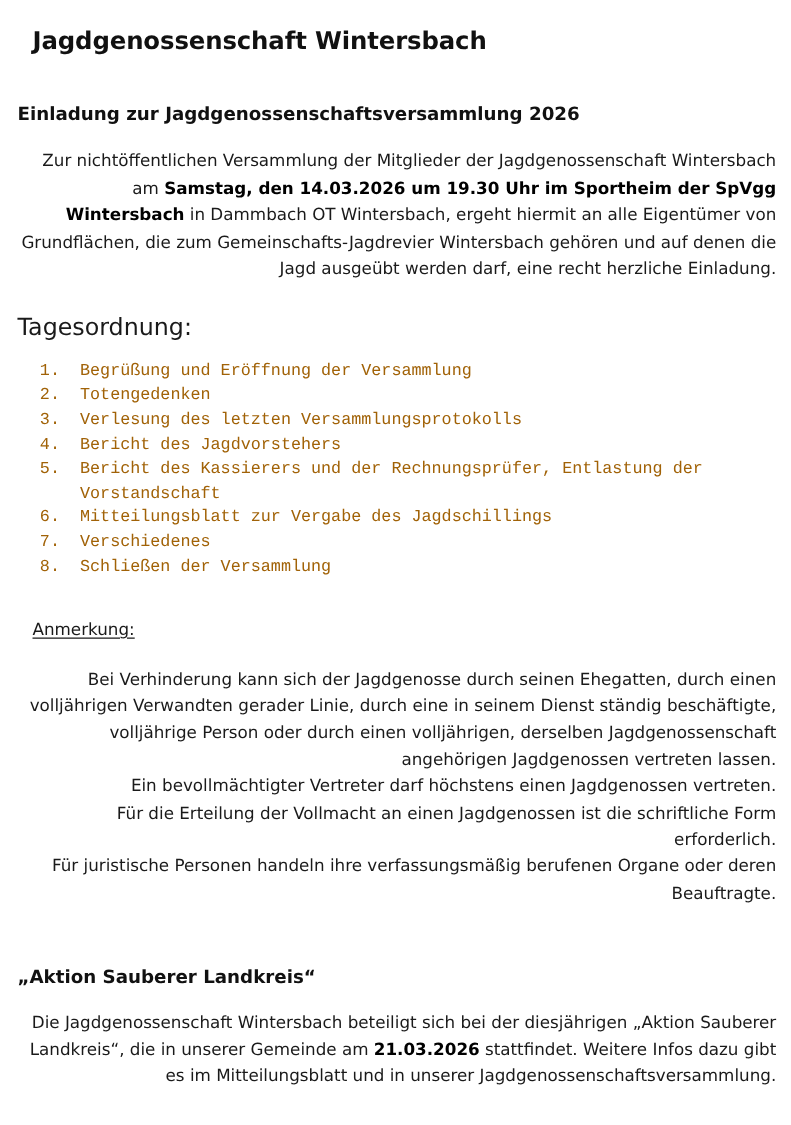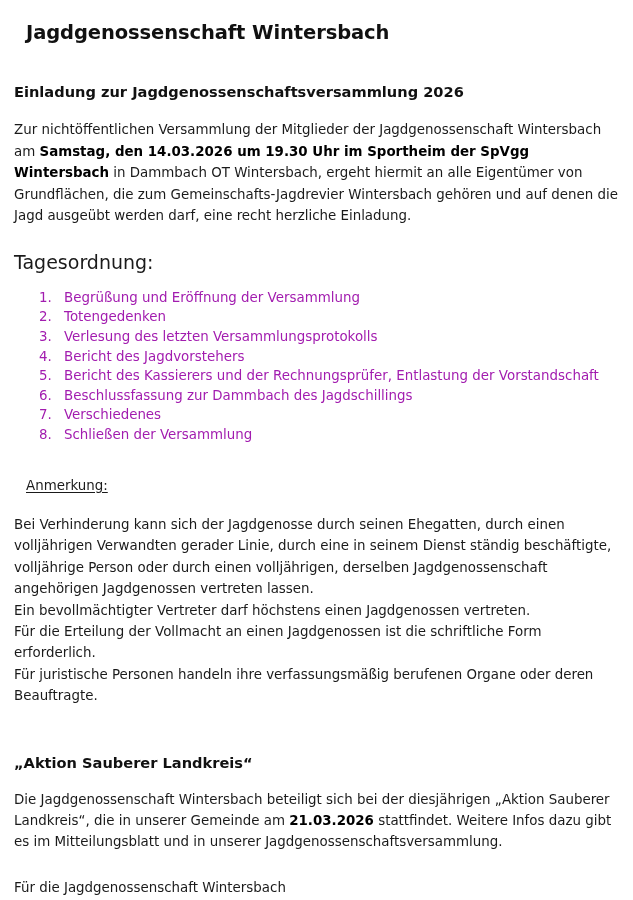--- a/index.html
+++ b/index.html
@@ -36,21 +36,21 @@
     margin: 0;
     padding-top: 26px;
     line-height: 1.3;
     color: #111111;
   }
   .para {
     font-size: 13.4px;
     line-height: 21.4px;
     margin: 0;
     padding-top: 16px;
-    text-align: left;
+    text-align: right;
     color: #1a1a1a;
   }
   .lead {
     padding-top: 17px;
   }
   b, strong {
     font-weight: bold;
     color: #000000;
   }
   .label-line {
@@ -62,21 +62,22 @@
   .agenda {
     margin: 0;
     padding: 14px 0 0 42px;
     list-style-position: outside;
     list-style-type: decimal;
   }
   .agenda li {
     font-size: 13.4px;
     line-height: 19.6px;
     padding-left: 8px;
-    color: #a21caf;
+    color: #a16207;
+    font-family: Liberation Mono, monospace;
   }
   .note-head {
     font-size: 13.4px;
     line-height: 21.4px;
     margin: 0;
     padding-top: 30px;
   }
   .note-head span {
     text-decoration: underline;
     text-underline-offset: 2px;
@@ -113,21 +114,21 @@
   <p class="para lead"><span>Zur nichtöffentlichen Versammlung der Mitglieder der Jagdgenossenschaft Wintersbach am </span><b>Samstag, den 14.03.2026 um 19.30 Uhr im Sportheim der SpVgg Wintersbach</b><span> in Dammbach OT Wintersbach, ergeht hiermit an alle Eigentümer von Grundflächen, die zum Gemeinschafts-Jagdrevier Wintersbach gehören und auf denen die Jagd ausgeübt werden darf, eine recht herzliche Einladung.</span></p>
 
   <p class="label-line">Tagesordnung:</p>
 
   <ol class="agenda">
     <li>Begrüßung und Eröffnung der Versammlung</li>
     <li>Totengedenken</li>
     <li>Verlesung des letzten Versammlungsprotokolls</li>
     <li>Bericht des Jagdvorstehers</li>
     <li>Bericht des Kassierers und der Rechnungsprüfer, Entlastung der Vorstandschaft</li>
-    <li>Beschlussfassung zur Dammbach des Jagdschillings</li>
+    <li>Mitteilungsblatt zur Vergabe des Jagdschillings</li>
     <li>Verschiedenes</li>
     <li>Schließen der Versammlung</li>
   </ol>
 
   <p class="note-head"><span>Anmerkung:</span></p>
 
   <p class="para note-body">
     <span class="ln">Bei Verhinderung kann sich der Jagdgenosse durch seinen Ehegatten, durch einen volljährigen Verwandten gerader Linie, durch eine in seinem Dienst ständig beschäftigte, volljährige Person oder durch einen volljährigen, derselben Jagdgenossenschaft angehörigen Jagdgenossen vertreten lassen.</span>
     <span class="ln">Ein bevollmächtigter Vertreter darf höchstens einen Jagdgenossen vertreten.</span>
     <span class="ln">Für die Erteilung der Vollmacht an einen Jagdgenossen ist die schriftliche Form erforderlich.</span>

